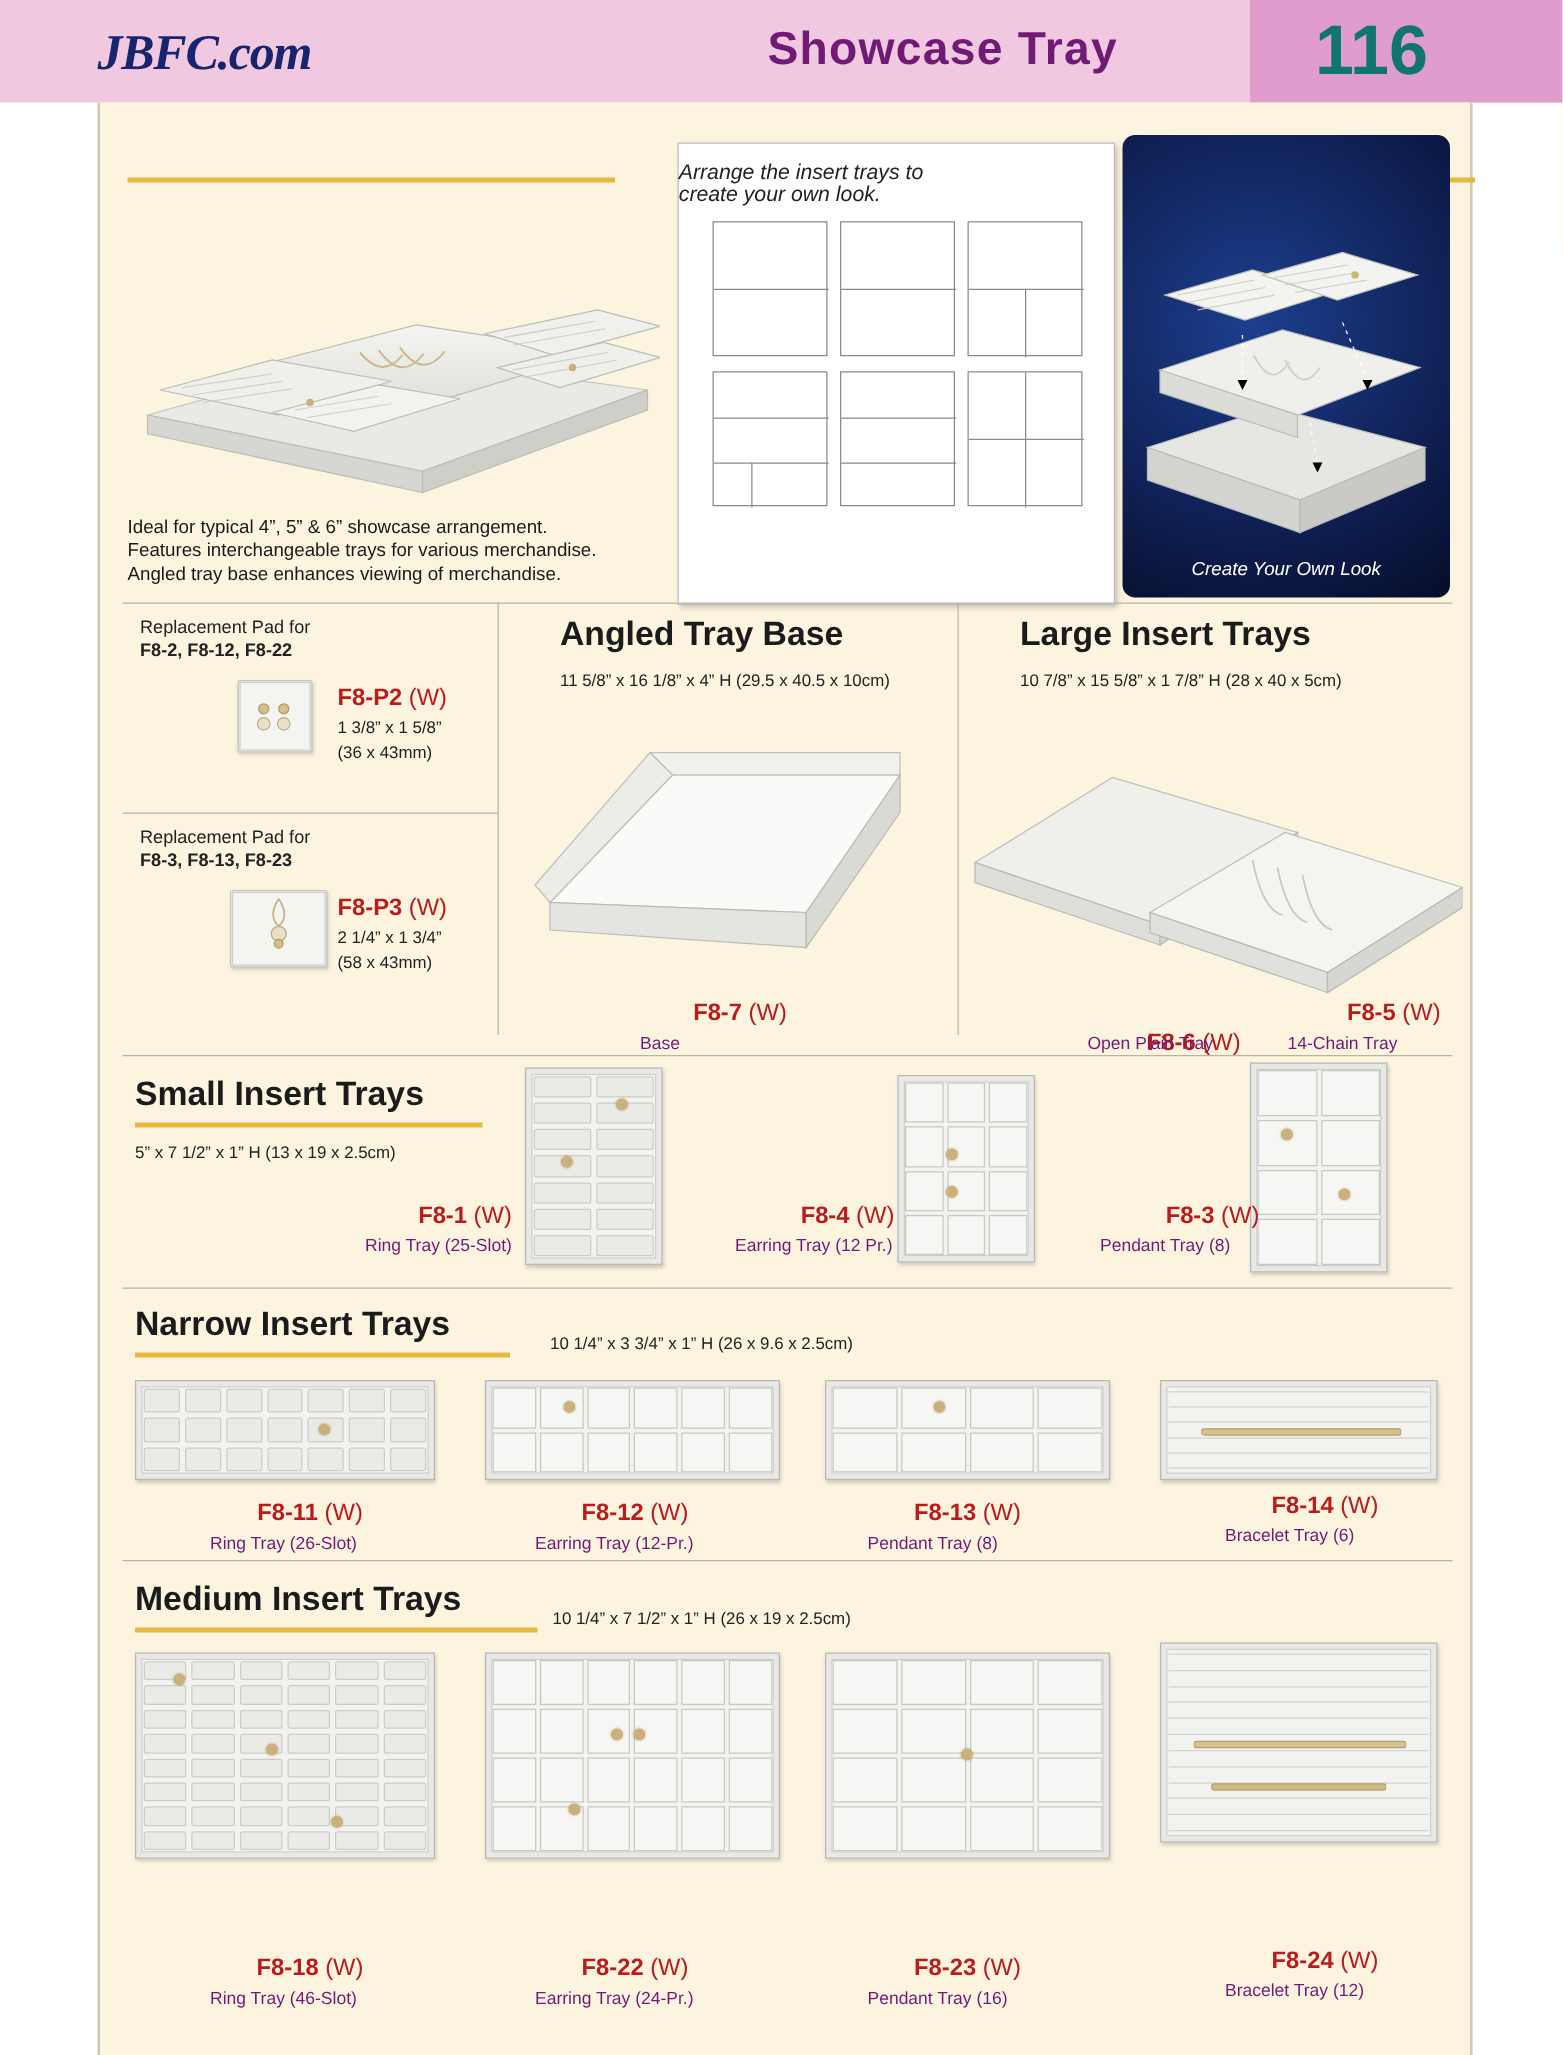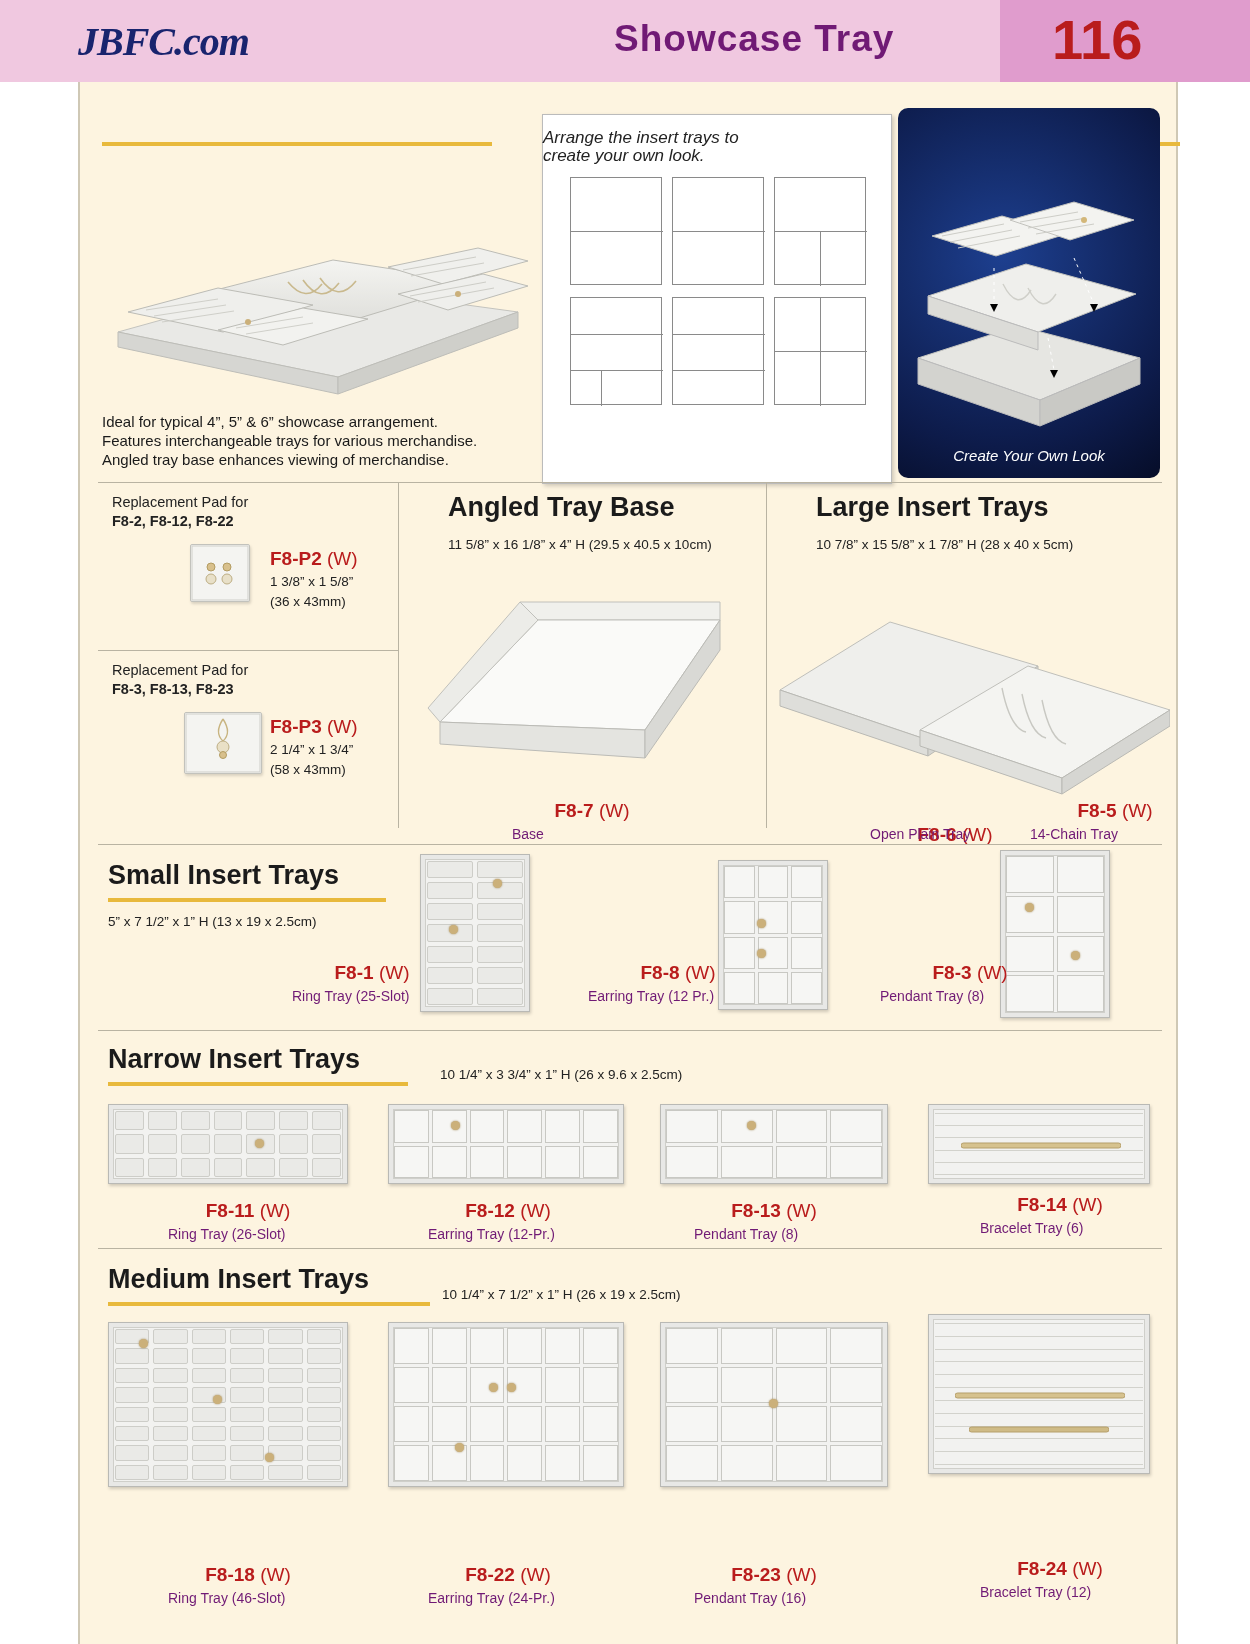--- a/index.html
+++ b/index.html
@@ -28,21 +28,21 @@
     font-size:37px; font-weight:bold; color:#701a75;
     letter-spacing:1px;
     margin-left:29px;
   }
   .header-pagebox {
     position:absolute; left:1000px; top:0; width:250px; height:82px;
     background:#e09ccd;
   }
   .header-pagenum {
     position:absolute; left:1052px; top:7px;
-    font-size:56px; font-weight:bold; color:#b91c1c;
+    font-size:56px; font-weight:bold; color:#0f766e;
   }
 
   
   .page {
     position:absolute; left:78px; top:82px;
     width:1100px; height:1562px;
     background:#fdf4e0;
     border-left:2px solid #cfc8b5;
   }
   .page-right-edge {
@@ -419,21 +419,21 @@
         <div></div>
         <div></div>
         <div></div>
         <div></div>
         <div></div>
     </div>
     <div class="gem" style="left:38px;top:58px;"></div>
     <div class="gem" style="left:38px;top:88px;"></div>
   </div>
   <div class="code" style="left:508px;top:880px;width:180px;">
-    <span>F8-8</span>
+    <span>F8-4</span>
     <span class="w">(W)</span>
   </div>
   <div class="desc" style="left:508px;top:906px;width:180px;">Earring Tray (12 Pr.)</div>
 
   <div class="tray" style="left:920px;top:768px;width:110px;height:168px;">
     <div class="tray-in"></div>
     <div class="cellgrid" style="grid-template-columns:repeat(2,1fr);grid-template-rows:repeat(4,1fr);">
       <div></div>
         <div></div>
         <div></div>

